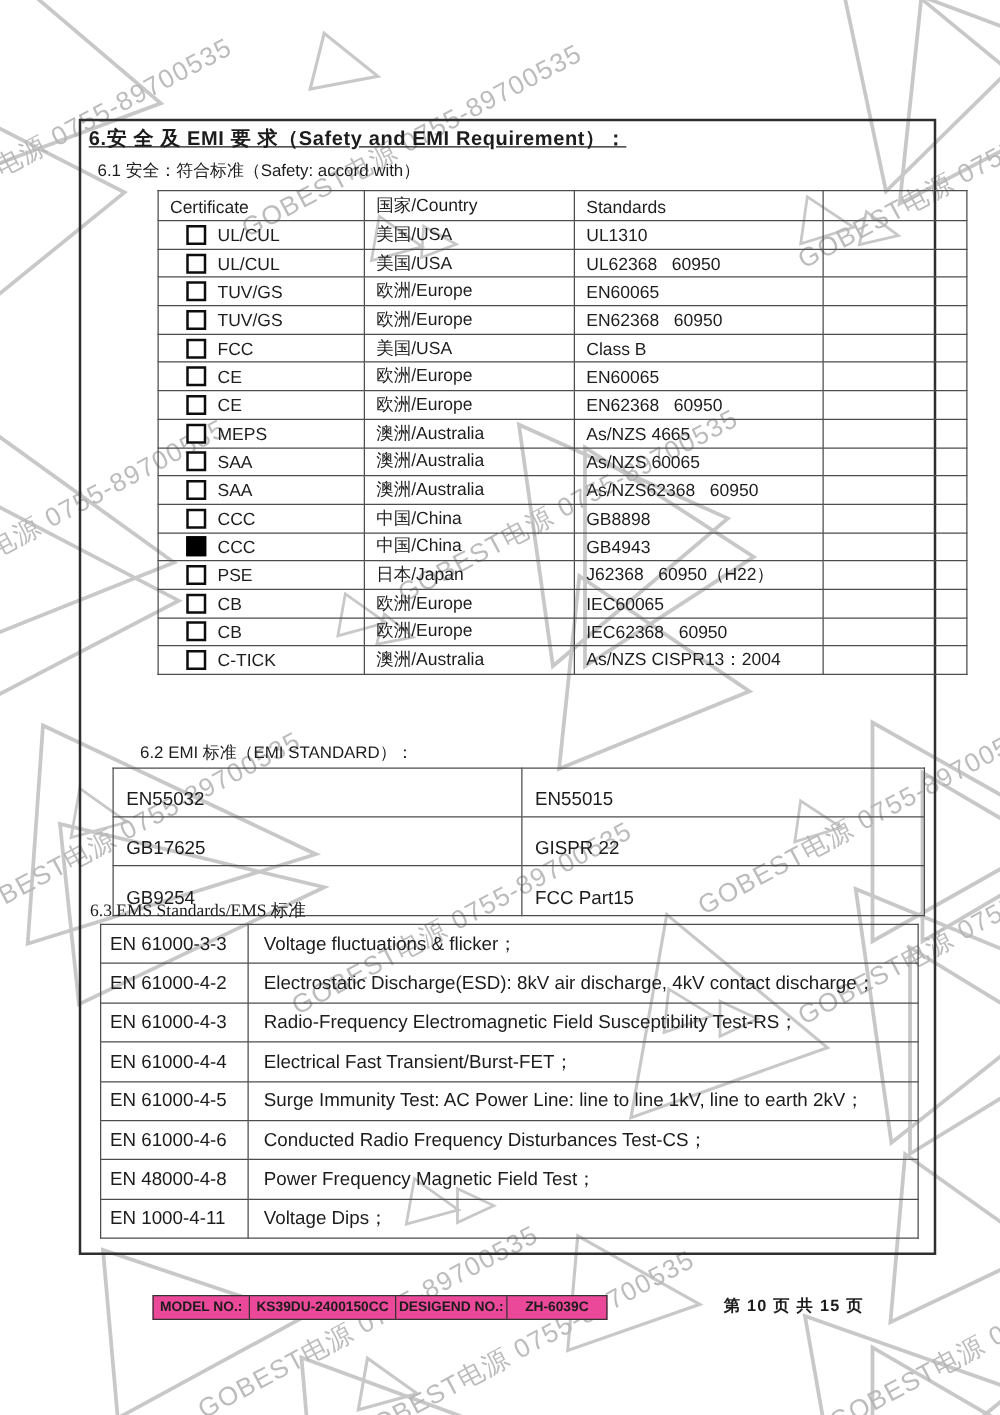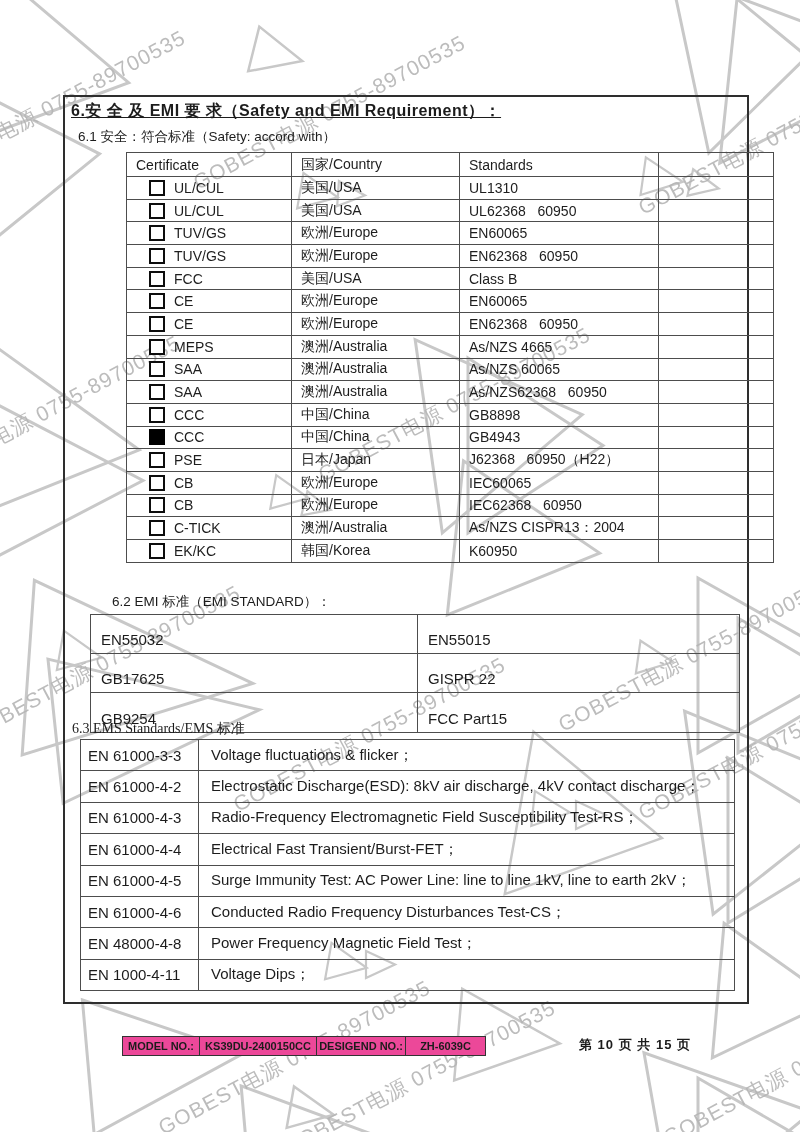--- a/index.html
+++ b/index.html
@@ -239,26 +239,20 @@
             <td>欧洲/Europe</td>
             <td>IEC62368   60950</td>
             <td></td>
           </tr>
           <tr>
             <td class="cert-cell"><span class="cb"></span><span>C-TICK</span></td>
             <td>澳洲/Australia</td>
             <td>As/NZS CISPR13：2004</td>
             <td></td>
           </tr>
-          <tr>
-            <td class="cert-cell"><span class="cb"></span><span>EK/KC</span></td>
-            <td>韩国/Korea</td>
-            <td>K60950</td>
-            <td></td>
-          </tr>
         </tbody>
       </table>
 
     <div class="sub-heading sub-62">6.2 EMI 标准（EMI STANDARD）：</div>
     <table class="t2">
         <colgroup>
           <col style="width: 327px;">
           <col style="width: 322px;">
         </colgroup>
         <tbody>

